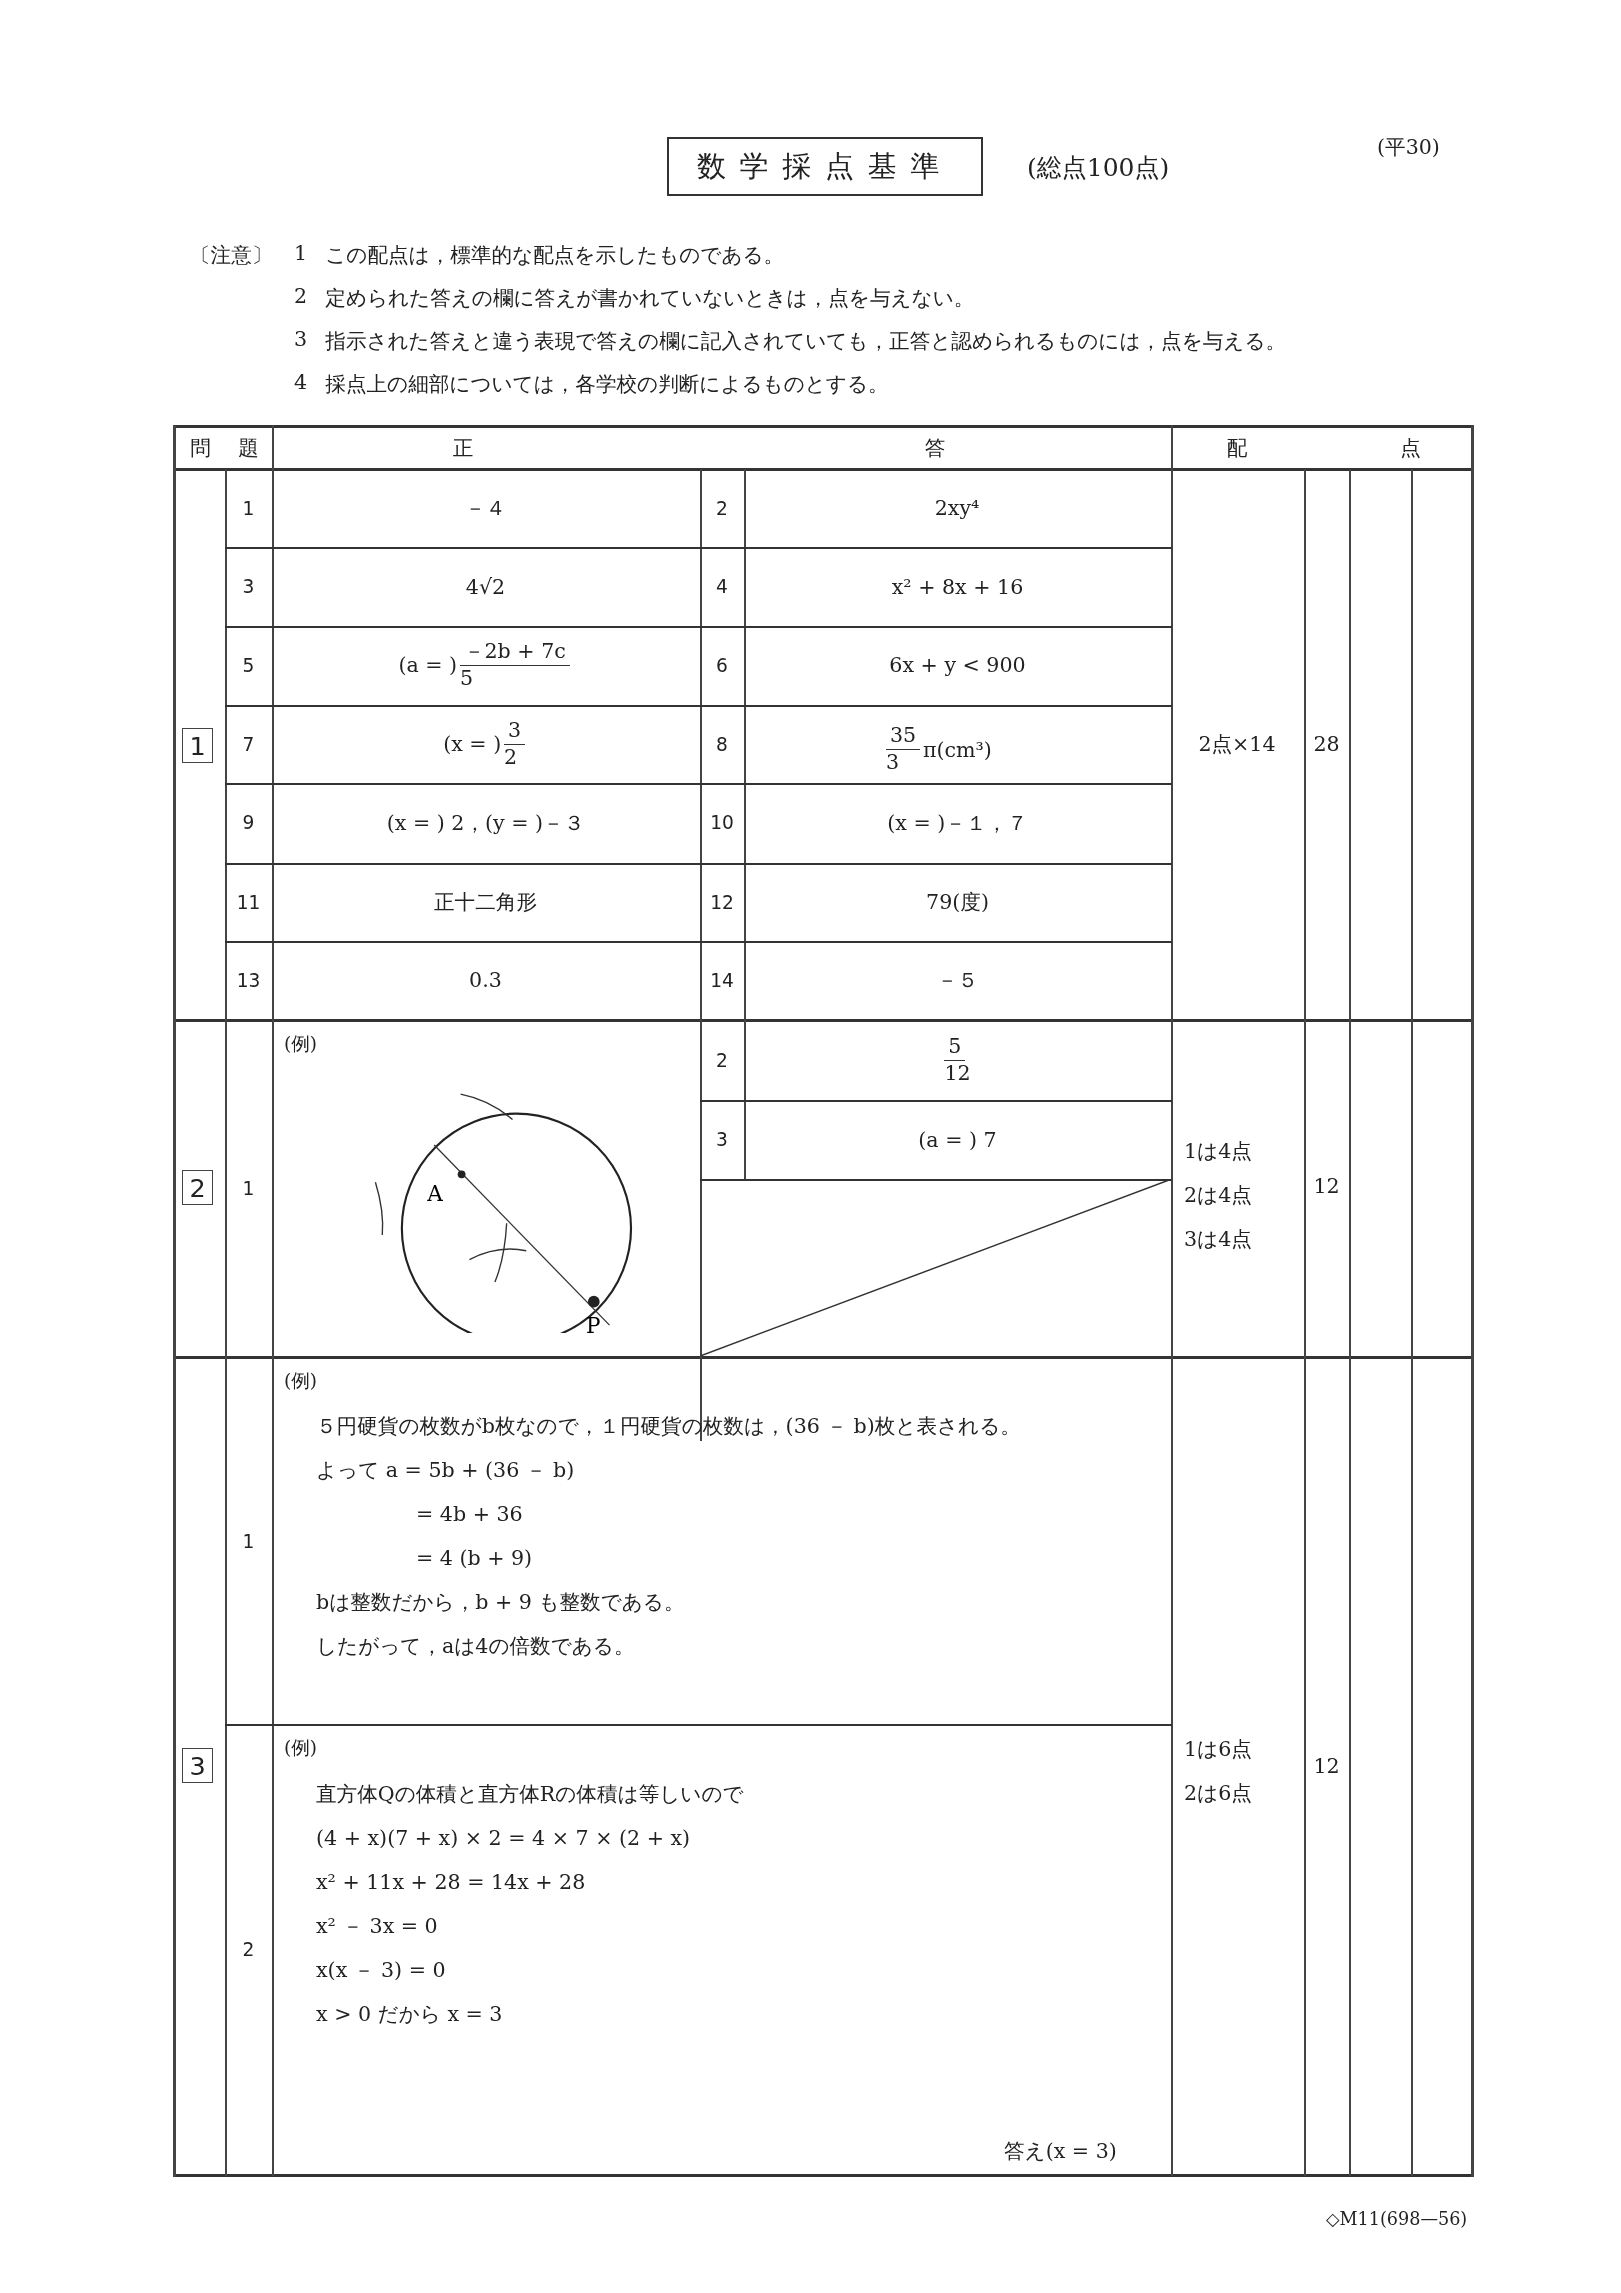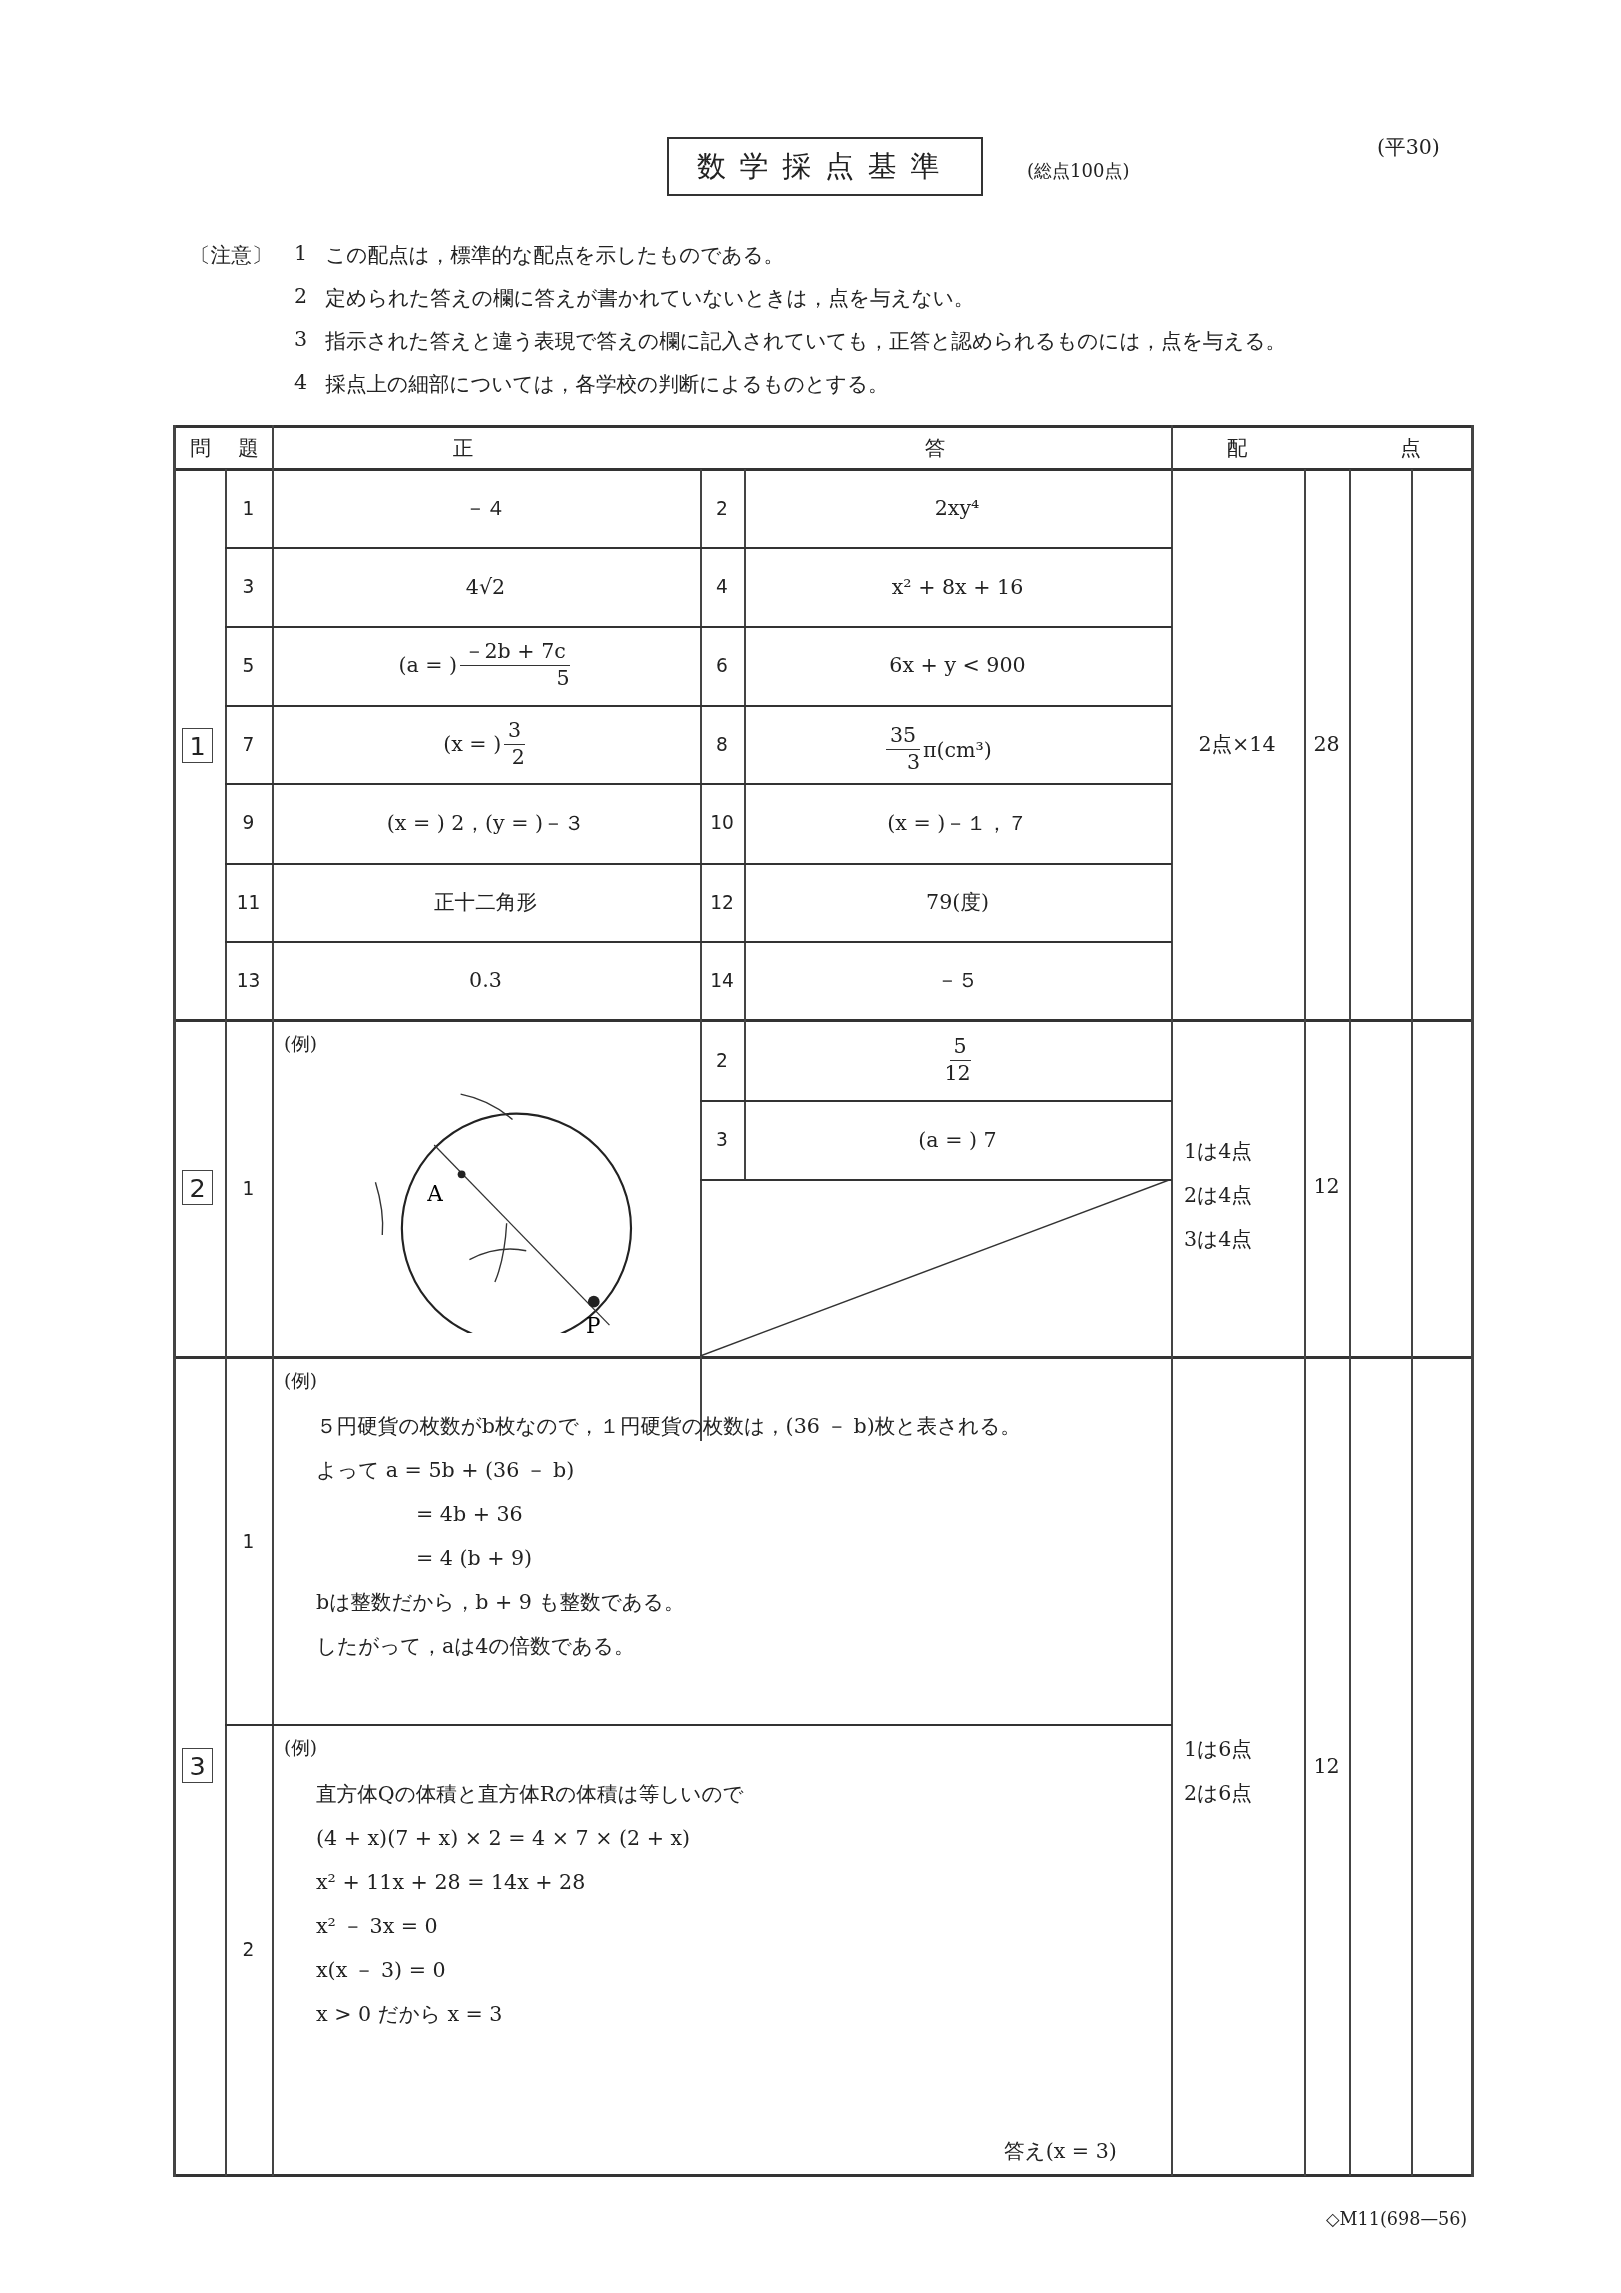--- a/index.html
+++ b/index.html
@@ -1,32 +1,32 @@
 <!DOCTYPE html>
 <html><head>
 <meta charset="utf-8">
 <style>
   html,body{margin:0;padding:0;background:#fff;}
   body{width:1621px;height:2294px;position:relative;overflow:hidden;
        font-family:"DejaVu Serif","Liberation Serif",serif;color:#222;}
   .abs{position:absolute;}
   .title-box{left:667px;top:137px;width:312px;height:55px;border:2.9px solid #333;
        display:flex;align-items:center;justify-content:center;font-size:29px;letter-spacing:13.7px;}
-  .total{left:1027px;top:159px;font-size:18px;}
+  .total{left:1027px;top:151px;font-size:25px;}
   .year{left:1377px;top:133px;font-size:20.6px;}
   .notice-label{left:190px;top:241px;font-size:20.6px;font-family:Liberation Serif, serif;}
   .notice{left:294px;font-size:20.6px;display:flex;gap:17.6px;}
   .notice .n{width:13.7px;}
   .hline{position:absolute;background:#333;}
   .vline{position:absolute;background:#444;width:1.5px;}
   .cell{position:absolute;display:flex;align-items:center;justify-content:center;font-size:20.6px;}
   .num{font-family:"DejaVu Sans","Liberation Sans",sans-serif;font-size:18.6px;}
   .sec-box{position:absolute;border:1.5px solid #444;width:29px;height:33px;display:flex;
        align-items:center;justify-content:center;font-family:"DejaVu Sans","Liberation Sans",sans-serif;font-size:25.5px;}
-  .frac{display:inline-flex;flex-direction:column;align-items:flex-end;vertical-align:middle;margin:0 2.9px;}
+  .frac{display:inline-flex;flex-direction:column;align-items:flex-start;vertical-align:middle;margin:0 2.9px;}
   .frac .top{border-bottom:1.5px solid #333;padding:0 3.9px;line-height:1.25;}
   .frac .bot{line-height:1.25;}
   .proof{position:absolute;font-size:20.6px;line-height:44px;}
   .footer{left:1326px;top:2209px;font-size:17.6px;}
 </style>
 </head>
 <body>
 
 <div class="abs title-box">数学採点基準</div>
 <div class="abs total">(総点100点)</div>

